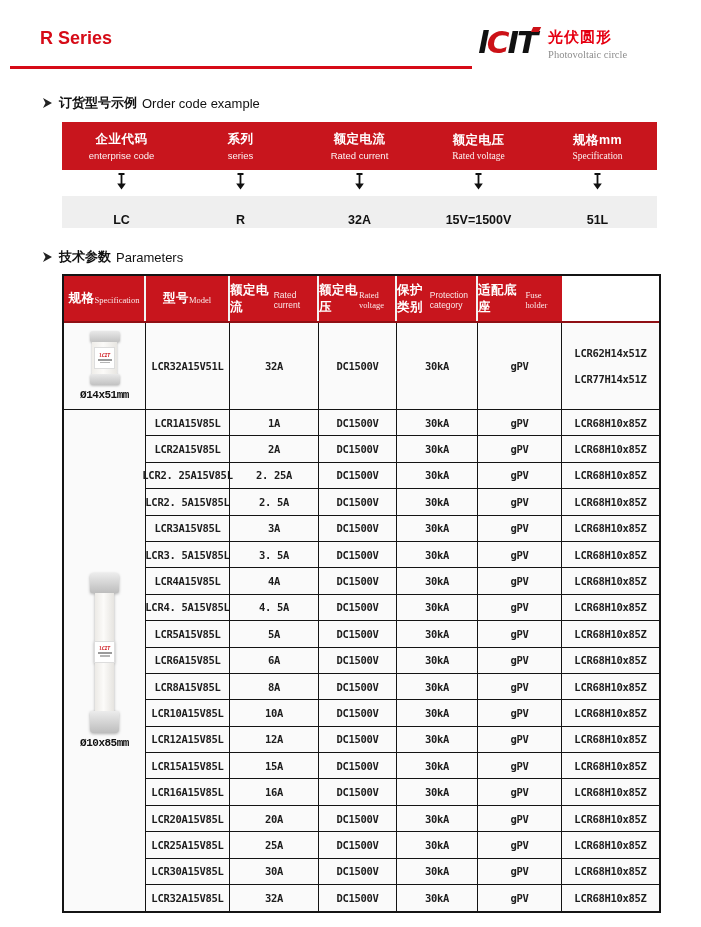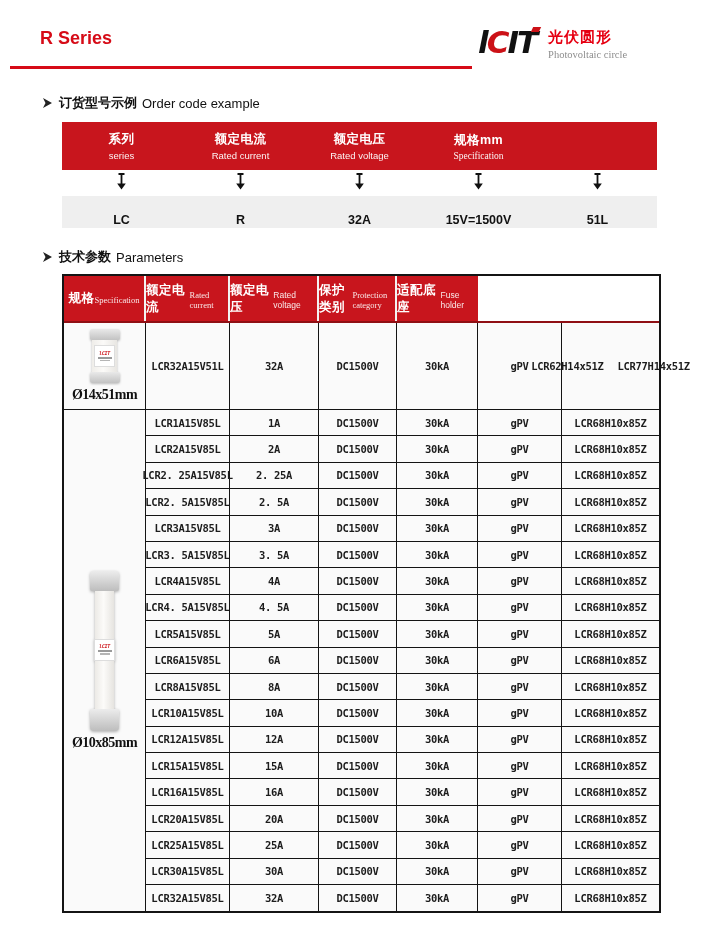--- a/index.html
+++ b/index.html
@@ -56,23 +56,23 @@
 
   .pt-body{display:grid;grid-template-columns:82px 84px 89px 78px 81px 84px 97px;
            grid-template-rows:87px repeat(19,26.4px);background:#fafafa;}
   .cell{display:flex;align-items:center;justify-content:center;border-right:1px solid #141414;
         border-bottom:1px solid #141414;box-sizing:border-box;
         font-family:"DejaVu Sans Mono","Liberation Mono",monospace;font-size:10.5px;font-weight:bold;
         color:#1c1c1c;letter-spacing:-.3px;white-space:pre;}
   .cell.lastcol{border-right:none;}
   .cell.lastrow{border-bottom:none;}
   .spec-cell{flex-direction:column;}
-  .holder2{flex-direction:row;justify-content:center;gap:14px;}
-
-  .spec-caption{font-family:Liberation Serif, serif;font-size:14px;font-weight:bold;
+  .holder2{flex-direction:column;justify-content:center;gap:14px;}
+
+  .spec-caption{font-family:Liberation Mono, monospace;font-size:11px;font-weight:bold;
                 color:#111;margin-top:4px;letter-spacing:-.5px;}
 
   
   .fuse-s{width:30px;display:flex;flex-direction:column;align-items:center;filter:drop-shadow(0 1px 1px rgba(0,0,0,.25));}
   .fuse-s .cap{width:30px;height:11px;background:linear-gradient(#e9e9e9,#c2c2c2);border-radius:3px 3px 2px 2px;}
   .fuse-s .cap.b{border-radius:2px 2px 3px 3px;}
   .fuse-s .bod{width:25px;height:32px;background:linear-gradient(90deg,#efede9,#fbfaf8 45%,#e8e6e2);
                display:flex;flex-direction:column;align-items:center;justify-content:center;}
   .fuse-lbl{width:19px;height:20px;background:#fff;border:.5px solid #ddd;display:flex;flex-direction:column;
             align-items:center;justify-content:center;gap:1px;}
@@ -115,20 +115,24 @@
           <path d="M1,1 L10,6 L1,11 L3.5,6 Z" fill="#222"></path>
         </svg>
     </span>
     <span class="cn">订货型号示例</span>
     <span class="en">Order code example</span>
   </div>
 
   <div class="ot">
     <div class="ot-head" id="order-head">
         <div class="ot-hcell">
+          <div class="cn">企业代码</div>
+          <div class="en">enterprise code</div>
+        </div>
+        <div class="ot-hcell">
           <div class="cn">系列</div>
           <div class="en">series</div>
         </div>
         <div class="ot-hcell">
           <div class="cn">额定电流</div>
           <div class="en">Rated current</div>
         </div>
         <div class="ot-hcell">
           <div class="cn">额定电压</div>
           <div class="en">Rated voltage</div>
@@ -182,20 +186,24 @@
     </span>
     <span class="cn">技术参数</span>
     <span class="en">Parameters</span>
   </div>
 
   <div class="pt">
     <div class="pt-head" id="param-head">
         <div class="pt-hcell">
           <div class="cn">规格</div>
           <div class="en">Specification</div>
+        </div>
+        <div class="pt-hcell">
+          <div class="cn">型号</div>
+          <div class="en">Model</div>
         </div>
         <div class="pt-hcell">
           <div class="cn">额定电流</div>
           <div class="en">Rated current</div>
         </div>
         <div class="pt-hcell">
           <div class="cn">额定电压</div>
           <div class="en">Rated voltage</div>
         </div>
         <div class="pt-hcell">

